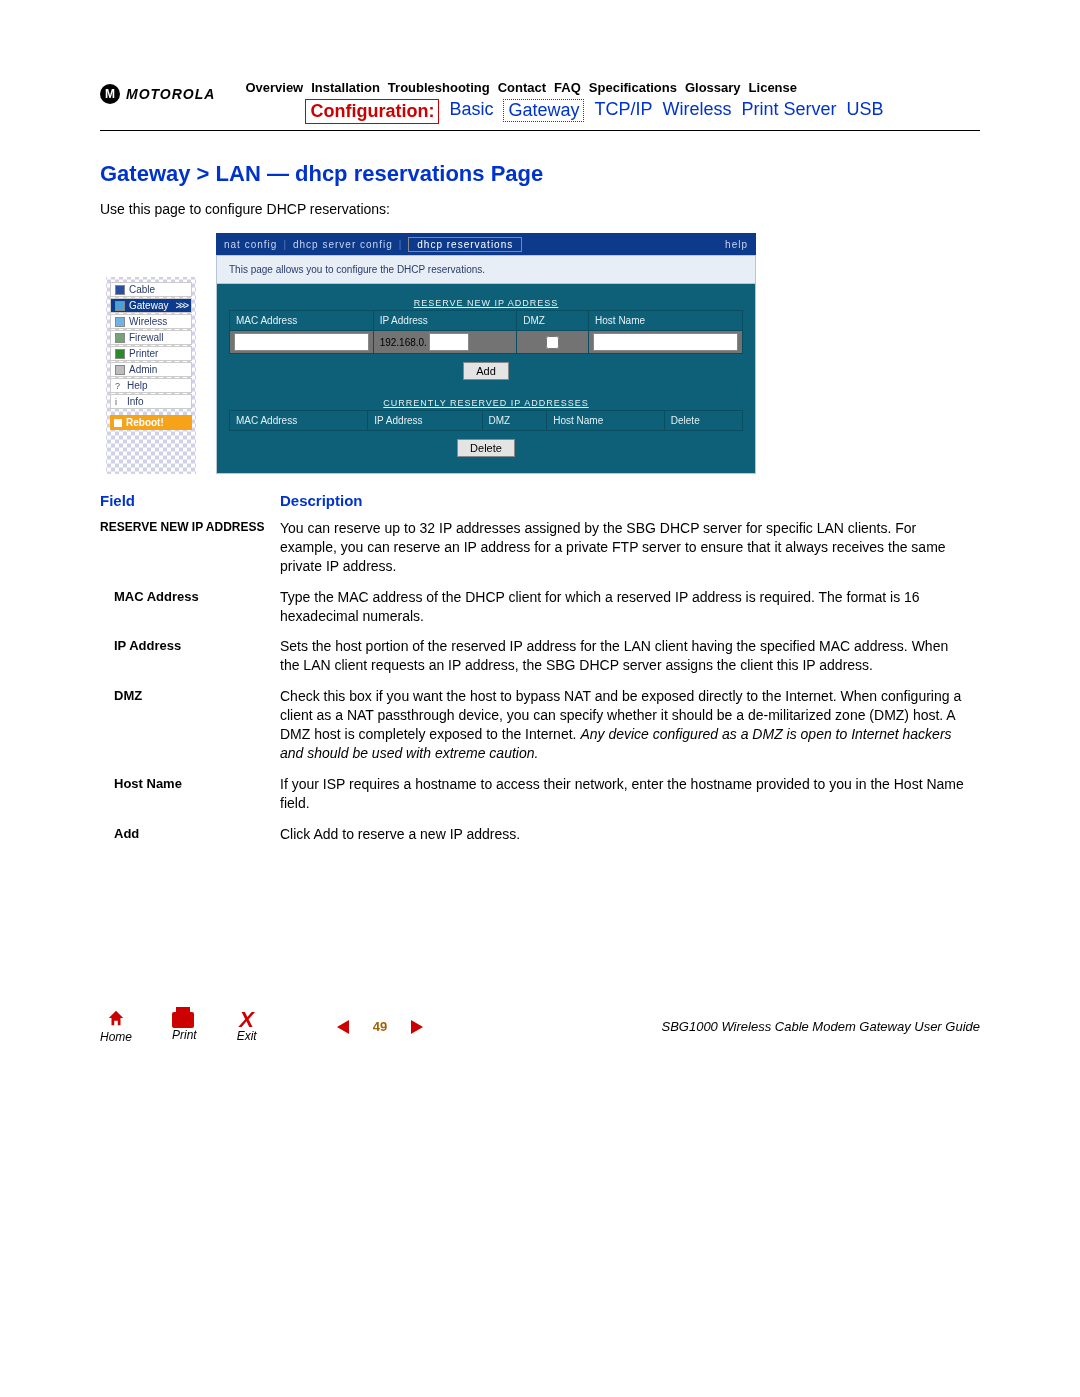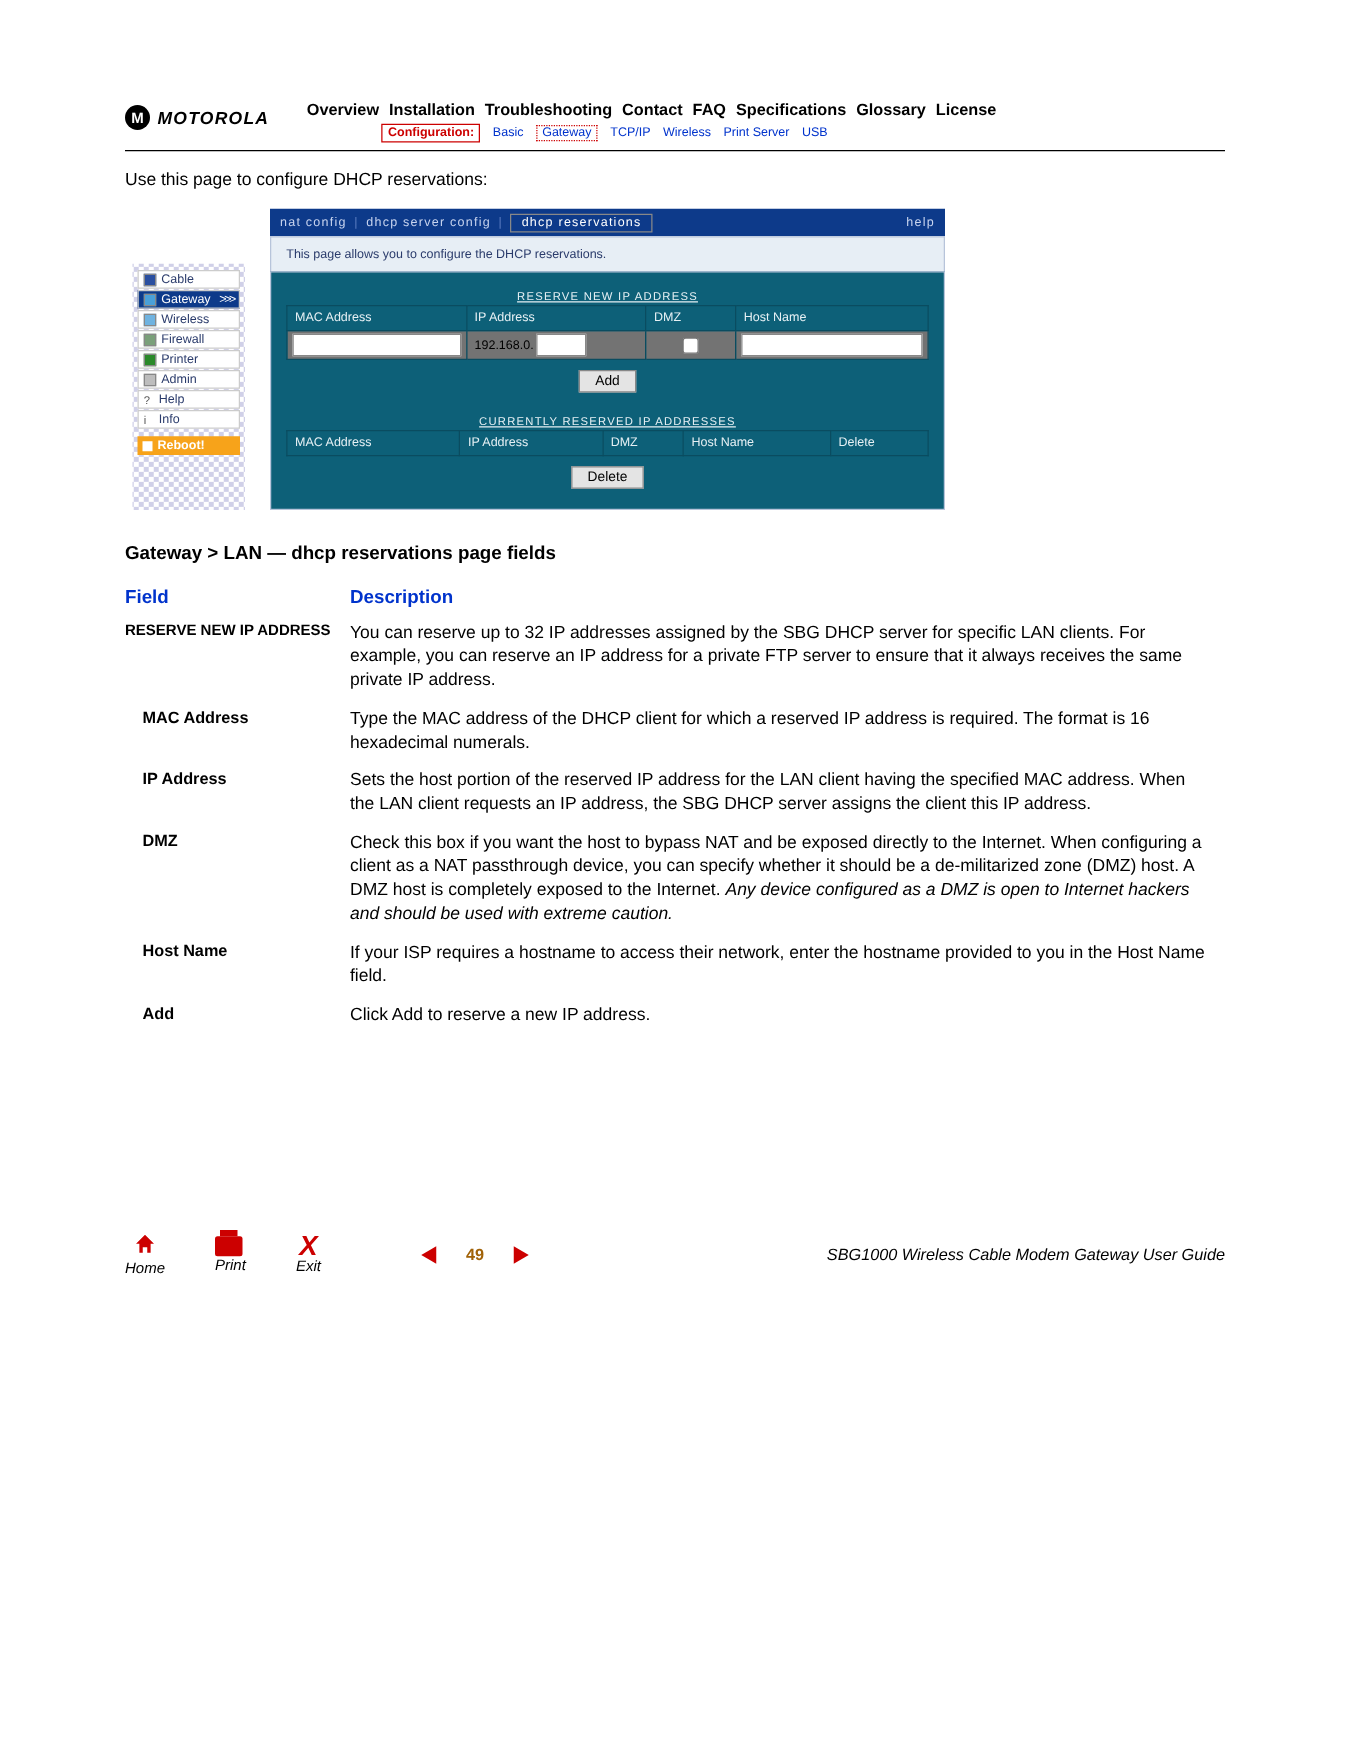--- a/index.html
+++ b/index.html
@@ -31,22 +31,22 @@
     color:#fff; font-size:12px; font-weight:bold; font-family: Arial;
   }
   .logo-text { font-weight: bold; letter-spacing: 1px; font-size: 14px; font-style: italic;}
   .nav-wrap { margin-left: 30px; flex:1; }
   .nav-top {
     font-size: 13px; font-weight: bold;
     display:flex; gap:8px; flex-wrap:wrap;
   }
   .nav-top span { white-space: nowrap; }
   .nav-sub {
-    font-size: 10px; color: #0033cc;
-    display:flex; align-items:center; gap:10px; margin-top:4px;
+    font-size: 18px; color: #0033cc;
+    display:flex; align-items:flex-start; gap:10px; margin-top:4px;
     margin-left: 60px;
   }
   .nav-sub .boxed {
     border:1px solid #c00; color:#c00; font-weight:bold;
     padding: 1px 4px;
   }
   .nav-sub .dotted {
     border:1px dotted #c00; padding: 0 4px;
   }
   .page-title {
@@ -188,20 +188,21 @@
           <span>Basic</span>
           <span class="dotted">Gateway</span>
           <span>TCP/IP</span>
           <span>Wireless</span>
           <span>Print Server</span>
           <span>USB</span>
         </div>
     </div>
   </div>
 
+  <div class="page-title">Gateway &gt; LAN — dhcp reservations Page</div>
   <div class="intro">Use this page to configure DHCP reservations:</div>
 
   <div class="shot-wrap">
     <div class="sidenav" id="sidenav">
         <div class="item">
           <span class="sq" style="background: rgb(42, 79, 160);"></span>
           <span>Cable</span>
         </div>
         <div class="item active">
           <span class="sq" style="background: rgb(74, 160, 216);"></span>
@@ -286,21 +287,20 @@
                 <th>Host Name</th>
                 <th>Delete</th>
               </tr>
         </tbody>
           </table>
         <button class="btn">Delete</button>
       </div>
     </div>
   </div>
 
-  <div class="fields-title">Gateway &gt; LAN — dhcp reservations page fields</div>
   <table class="ft">
     <tbody>
         <tr>
       <th>Field</th>
       <th>Description</th>
     </tr>
     </tbody>
       <tbody id="fields-body">
         <tr>
           <td class="f upper">RESERVE NEW IP ADDRESS</td>

